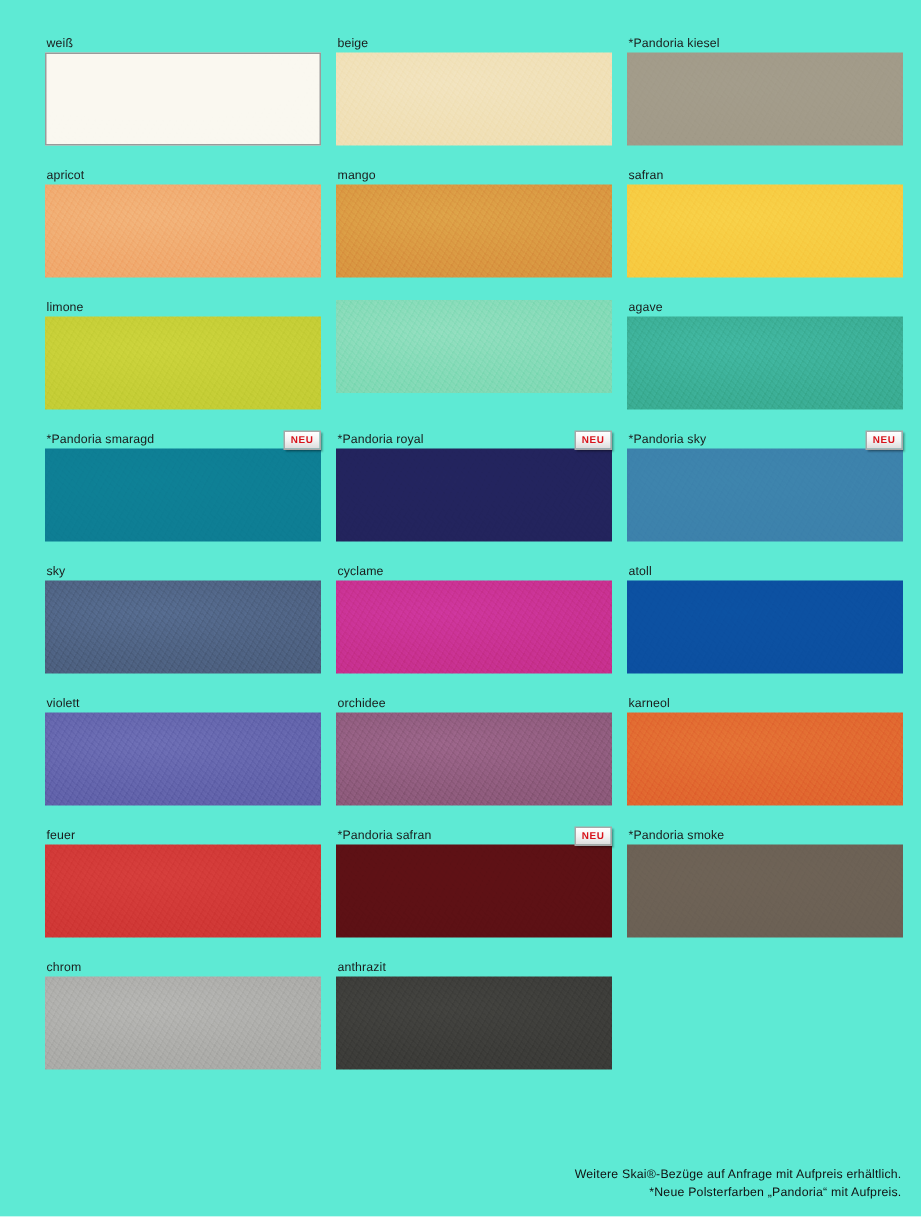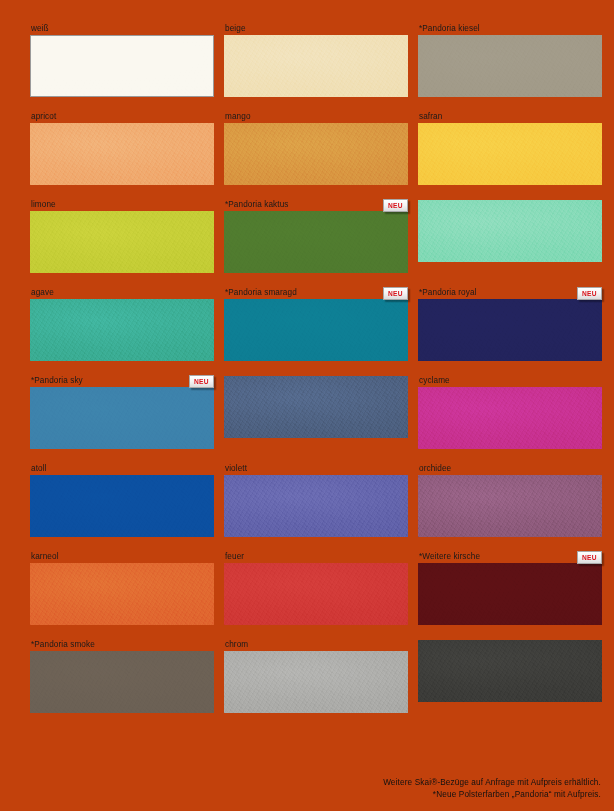--- a/index.html
+++ b/index.html
@@ -13,21 +13,21 @@
     height: 811px;
     position: relative;
     font-family: "Liberation Sans", sans-serif;
     overflow: hidden;
   }
 
   #page {
     position: relative;
     width: 614px;
     height: 811px;
-    background: #c2410c;
+    background: #5eead4;
   }
 
   
   #swatch-grid {
     position: absolute;
     left: 30px;
     top: 24px;
     width: 572px;
     display: grid;
     grid-template-columns: repeat(3, 184px);
@@ -151,25 +151,20 @@
       </div>
       <div class="swatch-cell">
         <div class="swatch-label">safran</div>
         <div class="swatch-chip" style="background-color: rgb(247, 201, 63);"></div>
       </div>
       <div class="swatch-cell">
         <div class="swatch-label">limone</div>
         <div class="swatch-chip" style="background-color: rgb(195, 204, 52);"></div>
       </div>
       <div class="swatch-cell">
-        <div class="swatch-label">*Pandoria kaktus</div>
-        <div class="swatch-chip flat" style="background-color: rgb(79, 122, 46);"></div>
-        <div class="neu-badge">NEU</div>
-      </div>
-      <div class="swatch-cell">
         <div class="swatch-chip" style="background-color: rgb(127, 217, 180);"></div>
       </div>
       <div class="swatch-cell">
         <div class="swatch-label">agave</div>
         <div class="swatch-chip" style="background-color: rgb(57, 171, 145);"></div>
       </div>
       <div class="swatch-cell">
         <div class="swatch-label">*Pandoria smaragd</div>
         <div class="swatch-chip flat" style="background-color: rgb(13, 125, 147);"></div>
         <div class="neu-badge">NEU</div>
@@ -178,20 +173,21 @@
         <div class="swatch-label">*Pandoria royal</div>
         <div class="swatch-chip flat" style="background-color: rgb(34, 35, 92);"></div>
         <div class="neu-badge">NEU</div>
       </div>
       <div class="swatch-cell">
         <div class="swatch-label">*Pandoria sky</div>
         <div class="swatch-chip flat" style="background-color: rgb(60, 129, 171);"></div>
         <div class="neu-badge">NEU</div>
       </div>
       <div class="swatch-cell">
+        <div class="swatch-label">sky</div>
         <div class="swatch-chip" style="background-color: rgb(75, 94, 125);"></div>
       </div>
       <div class="swatch-cell">
         <div class="swatch-label">cyclame</div>
         <div class="swatch-chip" style="background-color: rgb(198, 47, 140);"></div>
       </div>
       <div class="swatch-cell">
         <div class="swatch-label">atoll</div>
         <div class="swatch-chip flat" style="background-color: rgb(11, 79, 160);"></div>
       </div>
@@ -205,33 +201,34 @@
       </div>
       <div class="swatch-cell">
         <div class="swatch-label">karneol</div>
         <div class="swatch-chip" style="background-color: rgb(224, 100, 46);"></div>
       </div>
       <div class="swatch-cell">
         <div class="swatch-label">feuer</div>
         <div class="swatch-chip" style="background-color: rgb(207, 54, 52);"></div>
       </div>
       <div class="swatch-cell">
-        <div class="swatch-label">*Weitere kirsche</div>
+        <div class="swatch-label">*Pandoria safran</div>
         <div class="swatch-chip flat" style="background-color: rgb(92, 16, 20);"></div>
         <div class="neu-badge">NEU</div>
       </div>
       <div class="swatch-cell">
         <div class="swatch-label">*Pandoria smoke</div>
         <div class="swatch-chip flat" style="background-color: rgb(107, 96, 84);"></div>
       </div>
       <div class="swatch-cell">
         <div class="swatch-label">chrom</div>
         <div class="swatch-chip" style="background-color: rgb(169, 169, 166);"></div>
       </div>
       <div class="swatch-cell">
+        <div class="swatch-label">anthrazit</div>
         <div class="swatch-chip" style="background-color: rgb(58, 58, 55);"></div>
       </div>
     </div>
 
   <div id="footer">
     <div class="footer-line">Weitere Skai®-Bezüge auf Anfrage mit Aufpreis erhältlich.</div>
     <div class="footer-line">*Neue Polsterfarben „Pandoria“ mit Aufpreis.</div>
   </div>
 
 </div>

